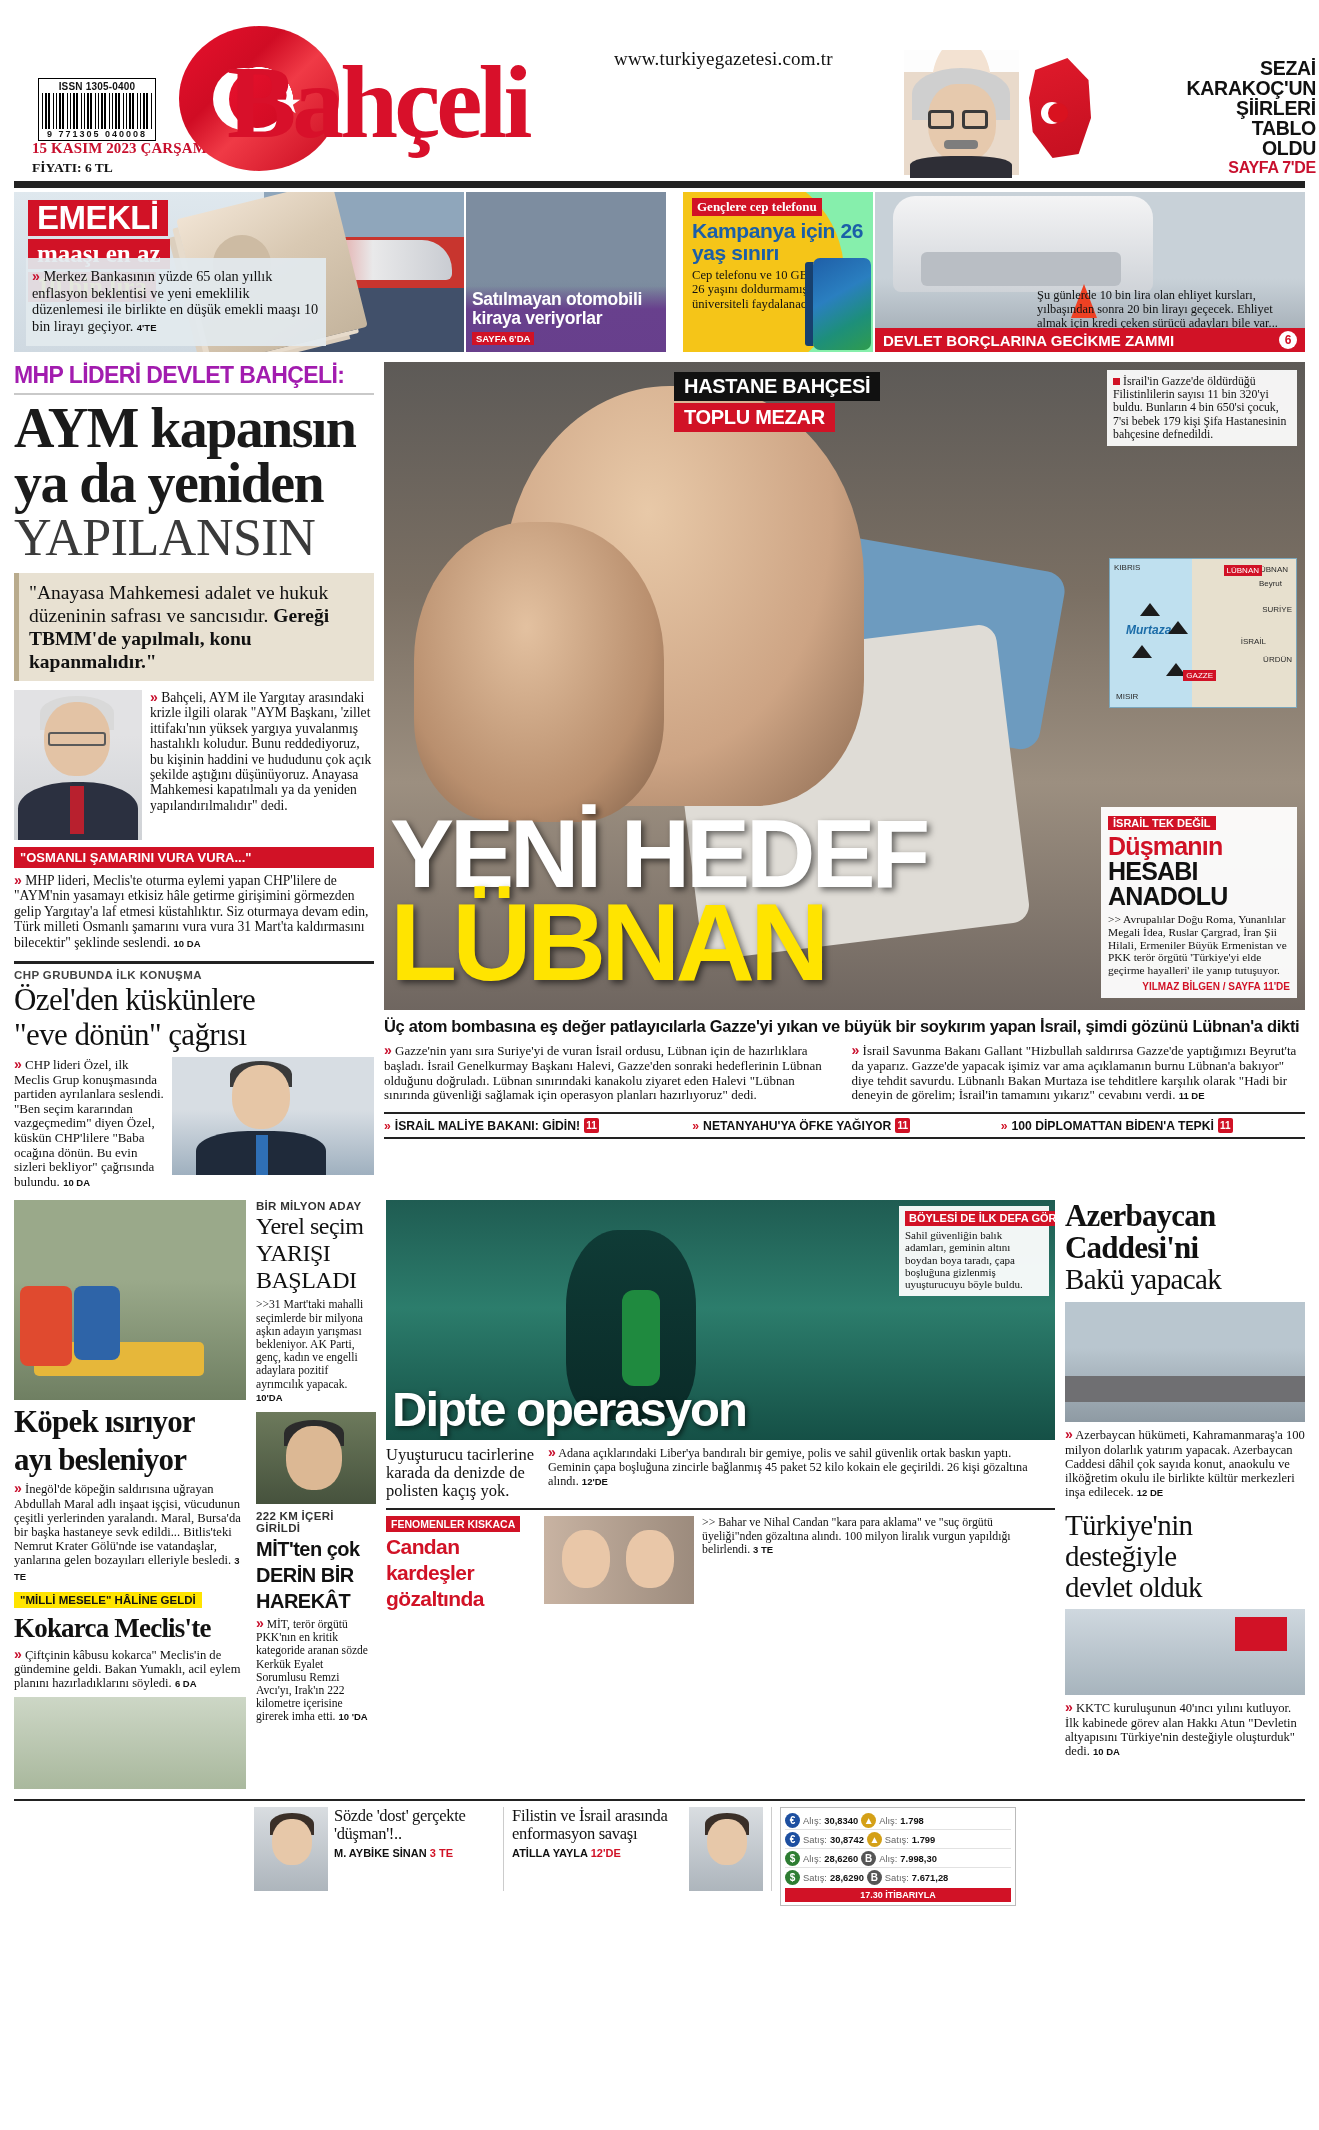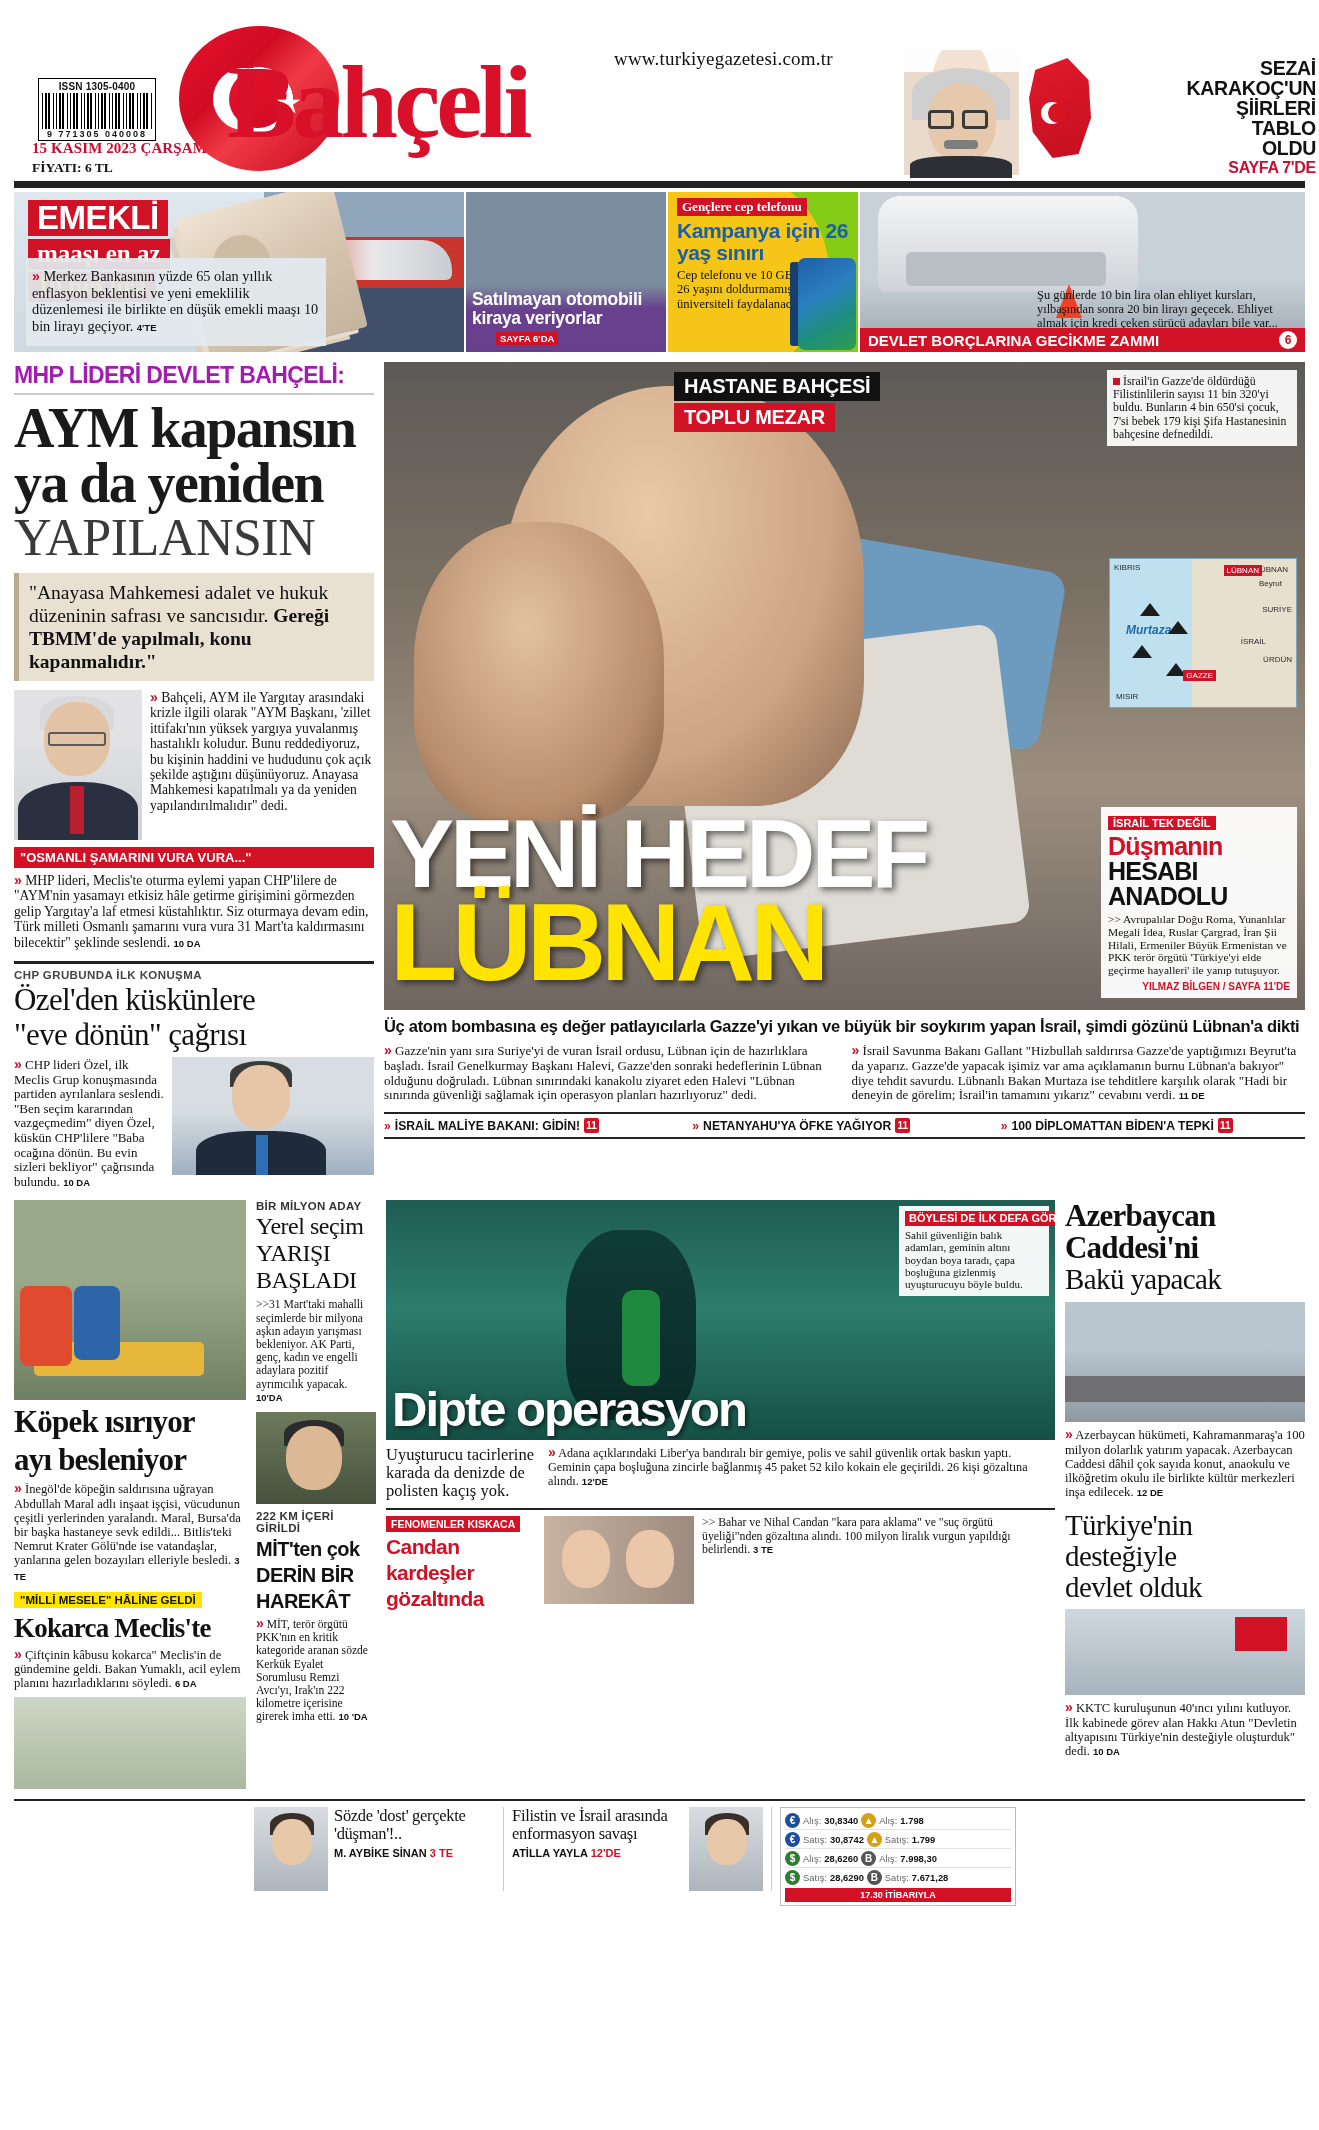--- a/index.html
+++ b/index.html
@@ -87,23 +87,23 @@
   .emekli-body { position:absolute; left:12px; bottom:6px; width:300px; background:rgba(226,233,238,.93);
      padding:10px 6px; font-size:14.3px; line-height:16.5px; }
   .dqt { color:#c8102e; font-weight:bold; font-family:"Liberation Sans",sans-serif; font-size:14px;}
   .pgref { font-family:"Liberation Sans",sans-serif; font-size:9.5px; font-weight:bold; }
 
   .promo-oto { position:relative; width:200px; background:linear-gradient(180deg,#7d8da0 0 55%, #6a7a8e 100%); overflow:hidden;}
   .promo-oto .ov { position:absolute; left:0; bottom:0; width:100%; padding:4px 6px 6px;
      background:linear-gradient(180deg,rgba(90,60,130,.0),rgba(103,58,140,.92) 35%); }
   .oto-t { color:#fff; font-family:"Liberation Sans",sans-serif; font-weight:bold; font-size:17.5px; line-height:19px; letter-spacing:-.3px;}
   .oto-pg { display:inline-block; background:#d11226; color:#fff; font-family:"Liberation Sans",sans-serif;
-     font-weight:bold; font-size:9.5px; padding:1px 4px; margin-top:3px;margin-left:24px;}
-
-  .promo-kampanya { position:relative; width:190px; background:#84cc16; border-left:3px solid #f5c518; overflow:hidden;}
+     font-weight:bold; font-size:9.5px; padding:1px 4px; margin-top:3px;}
+
+  .promo-kampanya { position:relative; width:190px; background:#86efac; border-left:3px solid #f5c518; overflow:hidden;margin-left:15px;}
   .kamp-circle { position:absolute; left:-52px; top:-24px; width:210px; height:210px; border-radius:50%; background:#f5c518; }
   .kamp-in { position:relative; padding:6px 6px 0; }
   .kamp-tag { display:block; background:#d11226; color:#fff; font-family:"Liberation Serif",serif; font-weight:bold;
      font-size:13px; line-height:16px; padding:1px 5px; width:max-content; }
   .kamp-t { color:#1b5fa8; font-family:"Liberation Sans",sans-serif; font-weight:bold; font-size:21px; line-height:22px; margin-top:4px; letter-spacing:-.4px;}
   .kamp-b { font-size:12.6px; line-height:14.4px; margin-top:4px; }
   .phone { position:absolute; right:2px; bottom:2px; width:58px; height:92px; border-radius:7px;
      background:linear-gradient(150deg,#1f5fa8,#2a7fc0 40%,#1d8f7a 70%,#2f9c4e); box-shadow:-12px 0 0 -4px #17406e; }
 
   .promo-ehliyet { position:relative; flex:1; background:linear-gradient(180deg,#c8d1d8 0 54%, #9aa4ad 100%); overflow:hidden;}

